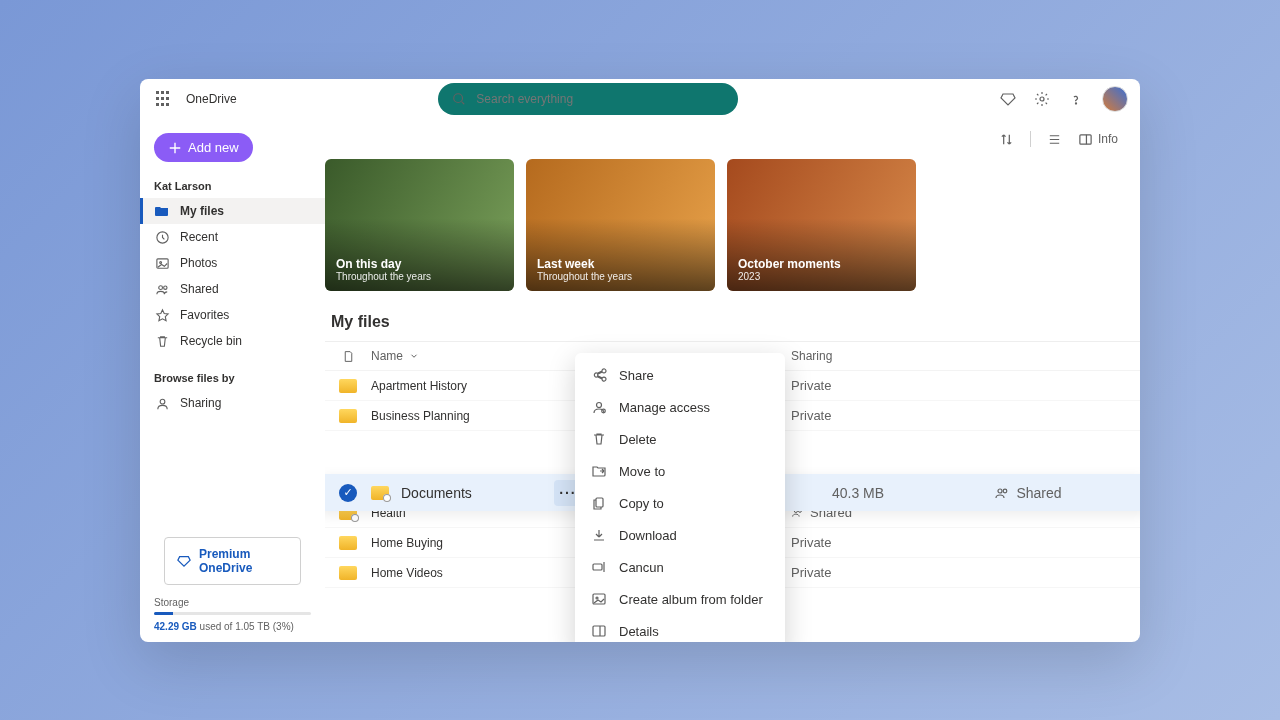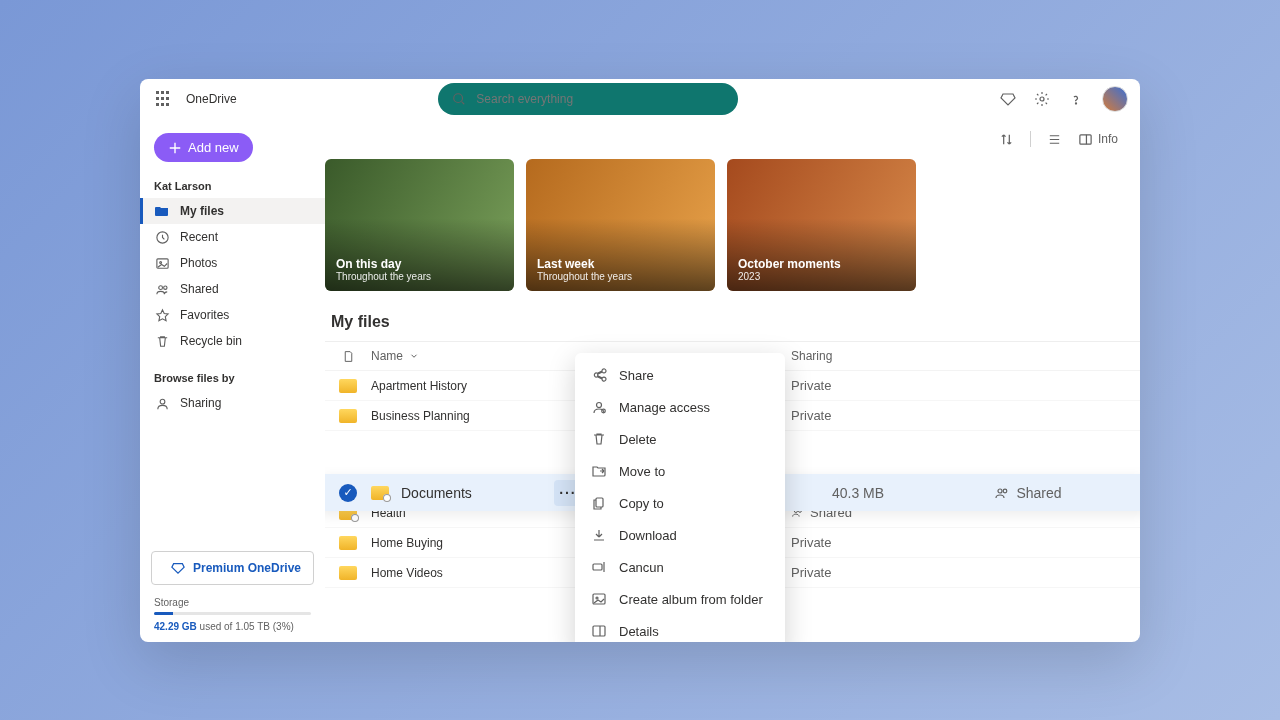--- a/index.html
+++ b/index.html
@@ -74,30 +74,30 @@
   padding: 5px 14px;
   font-size: 12px;
   color: #323130;
   cursor: pointer;
 }
 .nav-item.active { background: #f3f2f1; border-left: 3px solid #185abd; padding-left: 11px; font-weight: 600;}
 .nav-item .ic { width: 16px; height: 16px; color: #616161; display: inline-flex; align-items: center; justify-content: center; }
 .nav-item.active .ic { color: #185abd; }
 .spacer { flex: 1; }
 .premium {
-  margin: 0 11px 12px;
+  margin: 0 24px 12px;
   border: 1px solid #d0d0d0;
   border-radius: 4px;
   padding: 9px 12px;
   font-size: 12px;
   color: #185abd;
   font-weight: 600;
   display: flex;
   align-items: center;
-  justify-content: flex-end;
+  justify-content: flex-start;
   gap: 8px;
   cursor: pointer;
 }
 .storage-label { font-size: 10px; color: #616161; padding: 0 14px 4px; }
 .storage-bar { height: 3px; background: #e5e5e5; margin: 0 14px 6px; border-radius: 2px; overflow: hidden;}
 .storage-fill { height: 100%; width: 12%; background: #185abd; }
 .storage-text { font-size: 10px; padding: 0 14px; color: #616161; }
 .storage-text b { color: #185abd; font-weight: 600; }
 .main { flex: 1; overflow: hidden; position: relative; }
 .toolbar { height: 40px; display: flex; align-items: center; justify-content: flex-end; gap: 16px; padding: 0 22px; color: #616161; font-size: 12px;}

